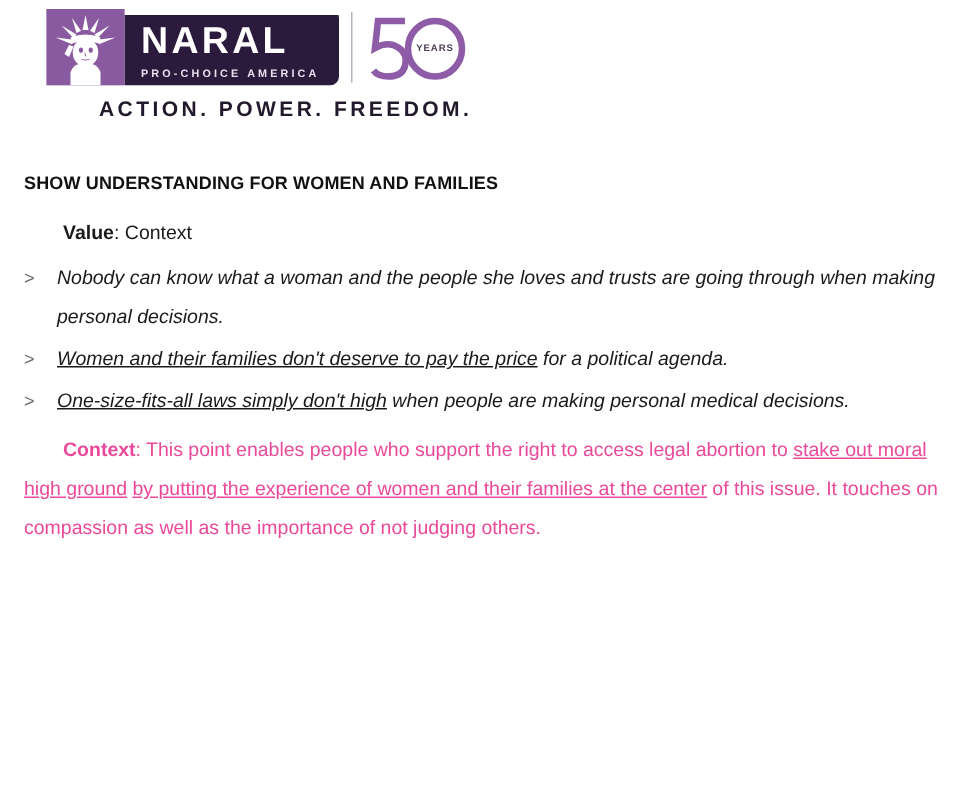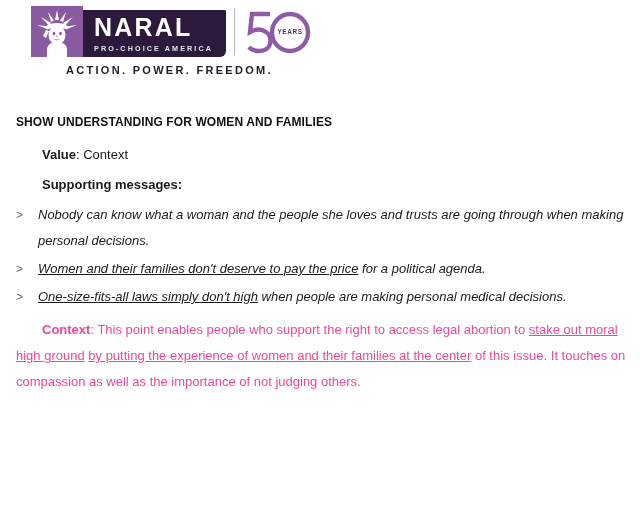--- a/index.html
+++ b/index.html
@@ -77,21 +77,21 @@
   #anniversary {
     margin-left: 8px;
     flex: none;
     display: flex;
     align-items: center;
   }
   #tagline {
     position: absolute;
     left: 66px;
     top: 64px;
-    font-size: 11px;
+    font-size: 14px;
     font-weight: bold;
     letter-spacing: 2.3px;
     color: #221a2c;
     white-space: nowrap;
   }
 
   
   #content {
     position: absolute;
     left: 16px;
@@ -213,23 +213,20 @@
 
 <div id="content">
 
   <div class="headline">SHOW UNDERSTANDING FOR WOMEN AND FAMILIES</div>
 
   <div class="line">
     <span class="lbl">Value</span><span>: </span><span>Context</span>
   </div>
 
 
-  <div class="line">
-    <span class="lbl">Supporting messages:</span>
-  </div>
 
   <ul class="bullets">
     <li class="bullet">
       <span class="bullet-marker">&gt;</span>
       <span class="bullet-text">
         <span class="ul"></span><span>Nobody can know what a woman and the people she loves and trusts are going through when making personal decisions.</span>
       </span>
     </li>
     <li class="bullet">
       <span class="bullet-marker">&gt;</span>

